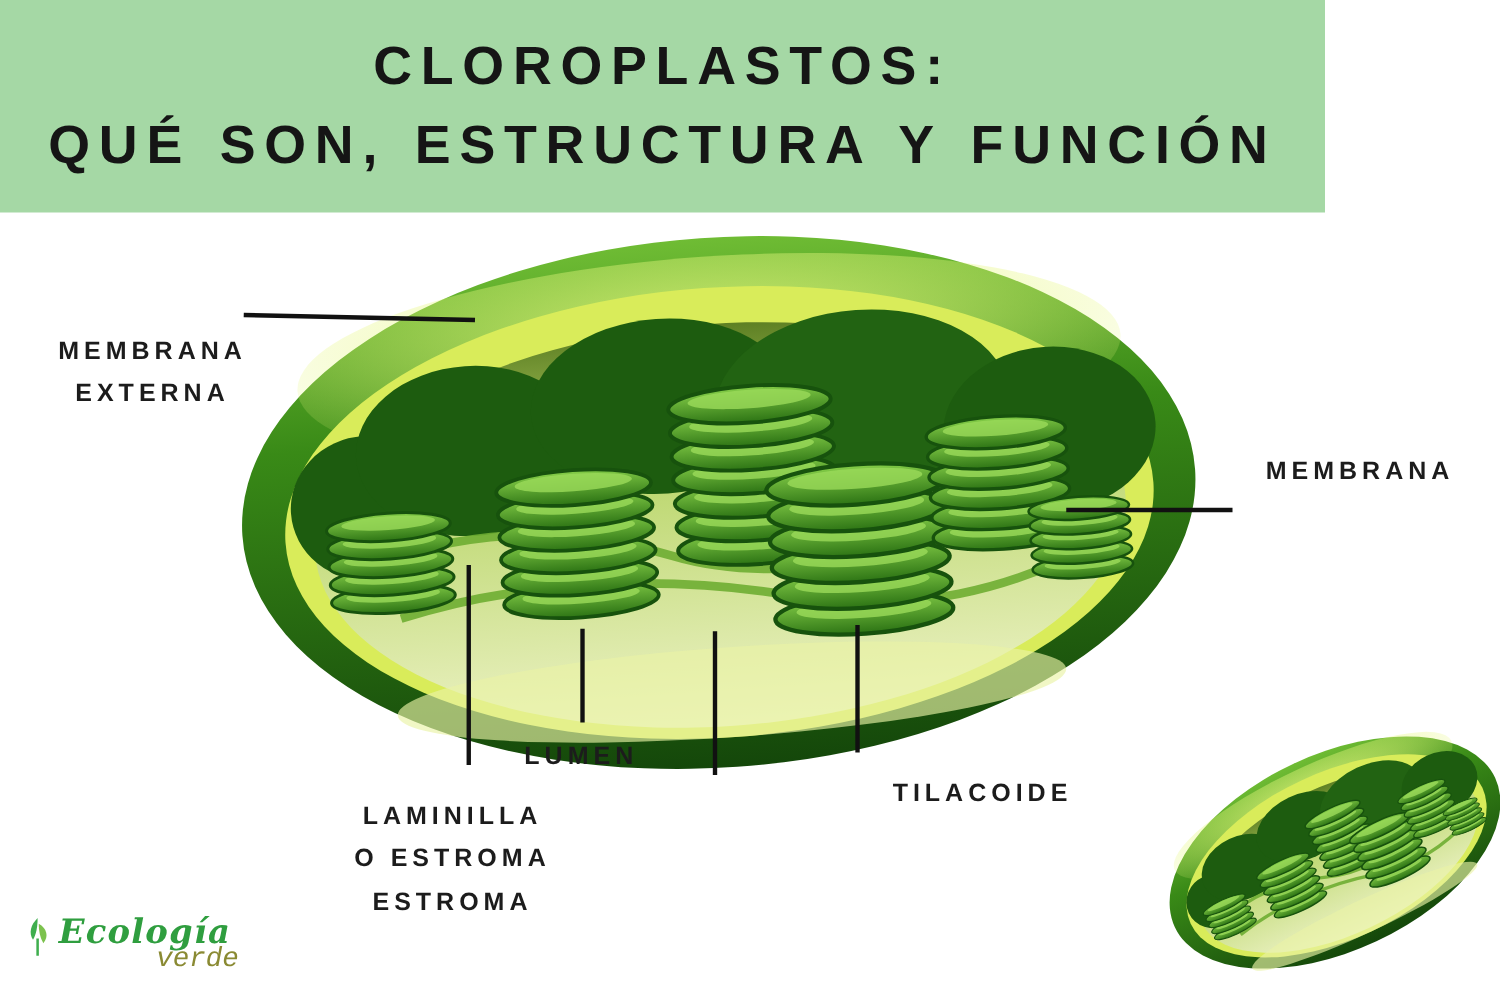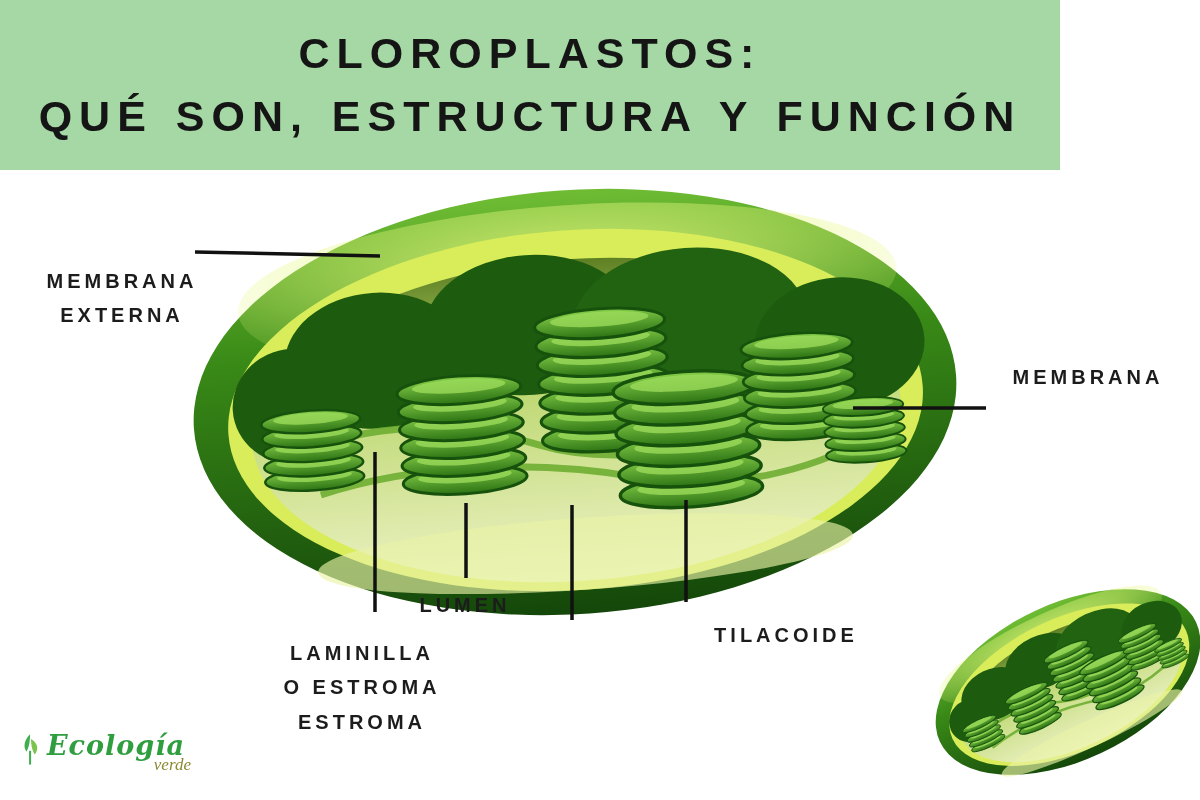--- a/index.html
+++ b/index.html
@@ -38,22 +38,22 @@
   .logo {
     position:absolute; left:20px; top:732px; z-index:3;
     display:flex; align-items:flex-start; gap:5px;
   }
   .logo-text { display:flex; flex-direction:column; }
   .logo-main {
     font-family:"DejaVu Serif", serif; font-style:italic; font-weight:700;
     font-size:27px; color:#2f9e3f; letter-spacing:1px; line-height:1;text-align:center;
   }
   .logo-sub {
-    font-family:Liberation Serif, serif; font-style:italic;
-    font-size:17px; color:#8a8a33; align-self:flex-end; margin-top:-4px; margin-right:-6px;
+    font-family:Liberation Mono, monospace; font-style:italic;
+    font-size:22px; color:#8a8a33; align-self:flex-end; margin-top:-4px; margin-right:-6px;
   }
 </style>
 </head>
 <body>
 
 <div class="page">
 
   <header class="banner">
     <div class="title-line">CLOROPLASTOS:</div>
     <div class="title-line">QUÉ SON, ESTRUCTURA Y FUNCIÓN</div>

